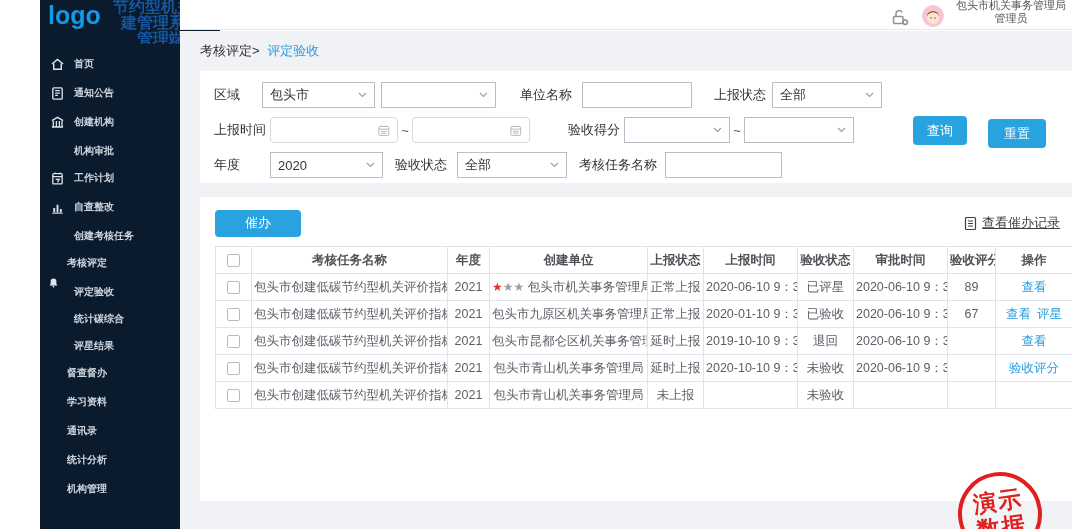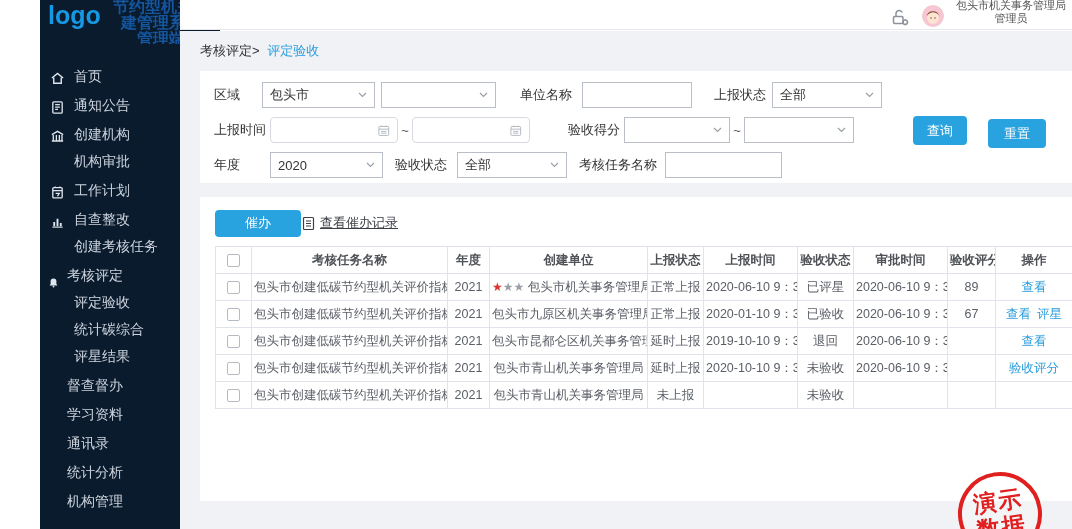--- a/index.html
+++ b/index.html
@@ -8,22 +8,22 @@
   body { position:relative; font-size:13px; color:#333; }
 
   
   .sidebar { position:absolute; left:0; top:0; width:180px; height:529px;
     background:#0a1b2e; overflow:hidden;margin-left:40px; }
   .logo-row { display:flex; align-items:flex-start; padding:2px 4px 0 8px; height:44px; overflow:hidden; }
   .logo-text { color:#1699e4; font-size:25px; font-weight:bold; line-height:26px; }
   .app-title { color:#15569e; font-size:16px; font-weight:bold; text-align:center;
     line-height:16px; margin:-3px 0 0 5px; flex:1; }
   .menu { margin-top:13px; }
-  .menu-item { display:flex; align-items:flex-end; color:#cdd4dd; font-size:14px;
-    cursor:pointer; position:relative; }
+  .menu-item { display:flex; align-items:flex-start; color:#cdd4dd; font-size:10px;
+    cursor:pointer; position:relative;font-weight:bold; }
   .menu-item.top { height:29px; padding-left:10px; gap:9px; }
   .menu-item.top2 { height:29px; padding-left:27px; }
   .menu-item.sub { height:27px; padding-left:34px; }
   .menu-item .m-icon { width:15px; height:15px; display:inline-flex; }
   .menu-item .chevron { position:absolute; right:13px; top:50%; margin-top:-3px; display:inline-flex; }
   .menu-item .side-icon { position:absolute; left:8px; top:21px; display:inline-flex; }
 
   
   .topbar { position:absolute; left:180px; top:0; width:892px; height:30px;
     background:#fff; border-bottom:1px solid #e7e9ee; overflow:hidden; }
@@ -49,21 +49,21 @@
   .sel { justify-content:space-between; cursor:pointer; }
   .inp input { border:none; outline:none; width:100%; height:100%; font-size:13px; background:transparent; }
   .date { border-radius:4px; border-color:#d6dae0; }
   .tilde { width:14px; text-align:center; flex:none; color:#555; }
   .btn { background:#29a3df; color:#fff; border:none; border-radius:4px;
     font-size:13px; cursor:pointer; }
   .btn.query { position:absolute; left:713px; top:45px; width:54px; height:29px; }
   .btn.reset { position:absolute; left:788px; top:48px; width:58px; height:29px; }
 
   .table-panel { margin-top:14px; height:304px; position:relative; padding:12px 12px 0 15px; }
-  .tbl-toolbar { display:flex; align-items:center; justify-content:flex-start; height:28px; }
+  .tbl-toolbar { display:flex; align-items:center; justify-content:space-between; height:28px; }
   .btn.urge { width:86px; height:27px; }
   .urge-records { display:inline-flex; align-items:center; gap:4px; font-size:13px;
     color:#3c3f44; cursor:pointer;text-decoration:underline; }
 
   table { width:100%; border-collapse:collapse; table-layout:fixed;
     font-size:12.5px; color:#5a5e66; margin-top:9px; }
   th, td { border:1px solid #e0e4ea; height:27px; text-align:center;
     padding:0 2px; overflow:hidden; white-space:nowrap; }
   th { color:#4f5257; font-weight:bold; }
   .cb { width:13px; height:13px; border:1px solid #b6bac2; border-radius:2px;

